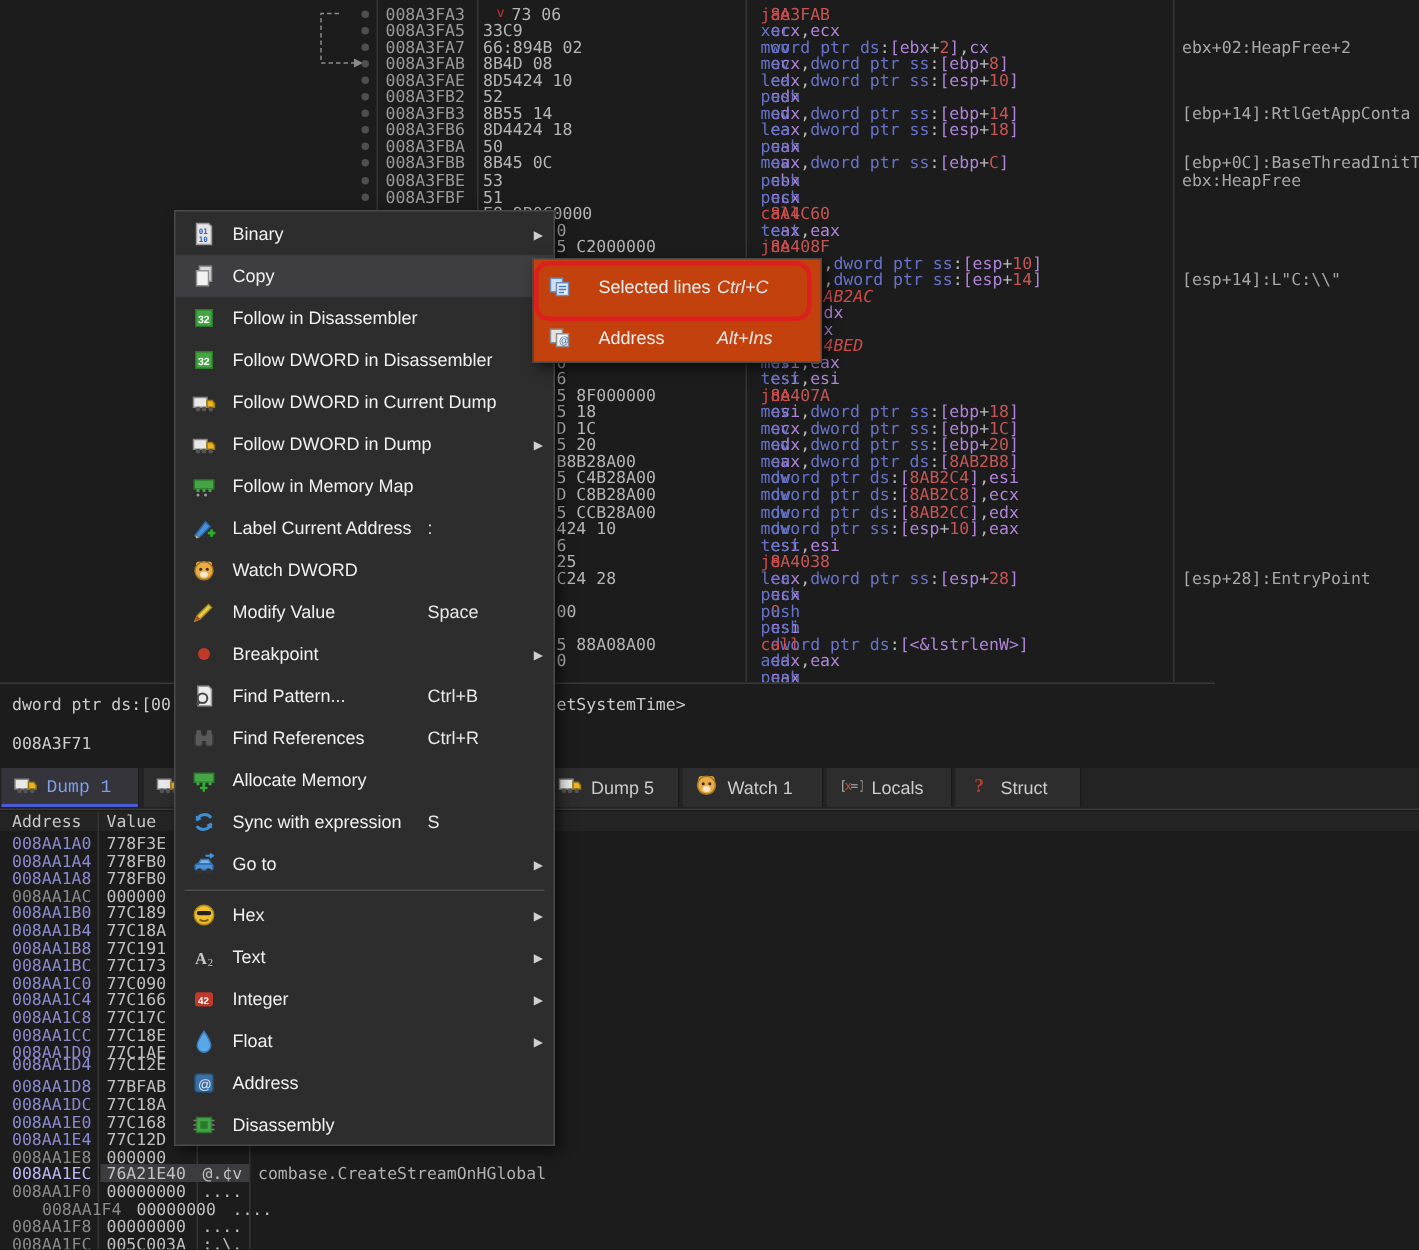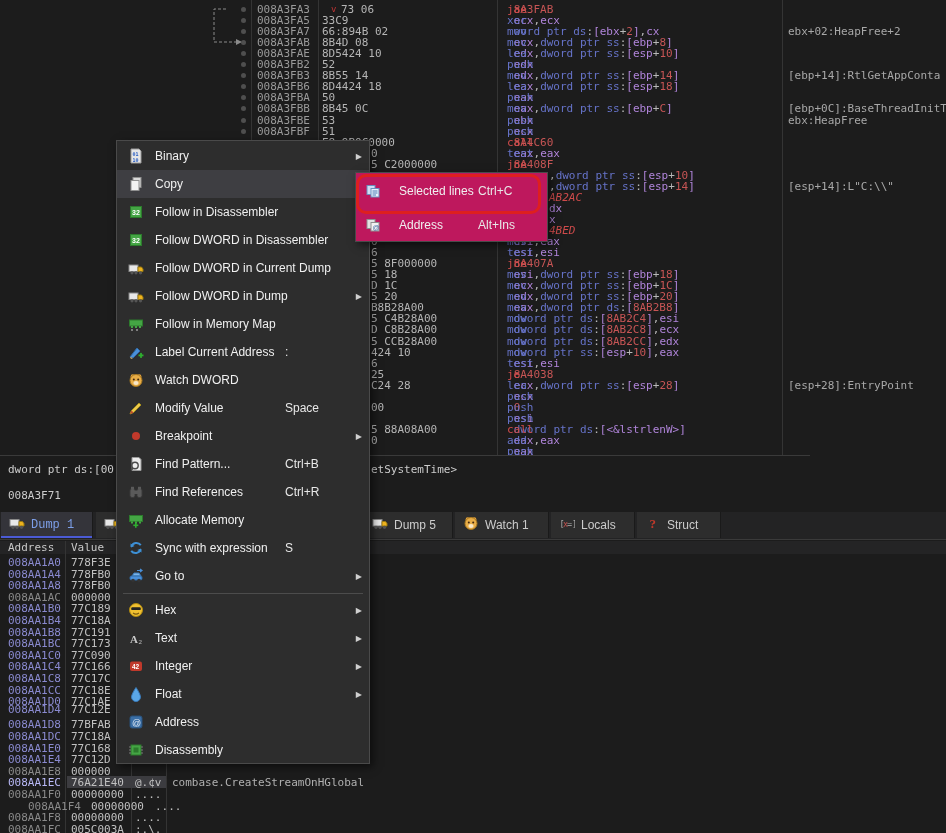--- a/index.html
+++ b/index.html
@@ -51,27 +51,27 @@
         padding-top:1px;}
   .mitem{position:relative;height:28px;cursor:default;}
   .mitem.hover{background:#3e3e42;}
   .micon{position:absolute;left:11px;top:6px;width:16px;height:16px;}
   .mlabel{position:absolute;left:38px;top:7px;font-size:12px;color:#f0f0f0;white-space:nowrap;}
   .mshort{position:absolute;left:168px;top:7px;font-size:12px;color:#e8e8e8;}
   .marrow{position:absolute;right:7px;top:10px;font-size:8px;color:#cfcfcf;}
   .msep{height:1px;background:#4c4c4c;margin:3px 6px 2px 6px;}
 
   
-  #submenu{position:absolute;left:355px;top:172px;width:193px;height:70px;background:#be185d;
+  #submenu{position:absolute;left:355px;top:172px;width:193px;height:70px;background:#c2410c;
         border:1px solid #4a4a4a;box-sizing:border-box;z-index:11;box-shadow:3px 3px 8px rgba(0,0,0,.55);
         padding-top:1px;}
   .sitem{position:relative;height:34px;}
   .sicon{position:absolute;left:9px;top:9px;width:16px;height:16px;}
   .slabel{position:absolute;left:43px;top:10px;font-size:12px;color:#f0f0f0;white-space:nowrap;}
-  .sshort{position:absolute;left:122px;top:10px;font-size:12px;color:#e8e8e8;}
+  .sshort{position:absolute;left:122px;top:10px;font-size:12px;color:#e8e8e8;font-style:italic;}
 
   
   #redbox{position:absolute;left:356px;top:174px;width:185px;height:40px;border:3px solid #de1f1f;
           border-radius:10px;box-sizing:border-box;z-index:12;pointer-events:none;}
 </style>
 </head>
 <body>
 
 <div id="stage">
 

